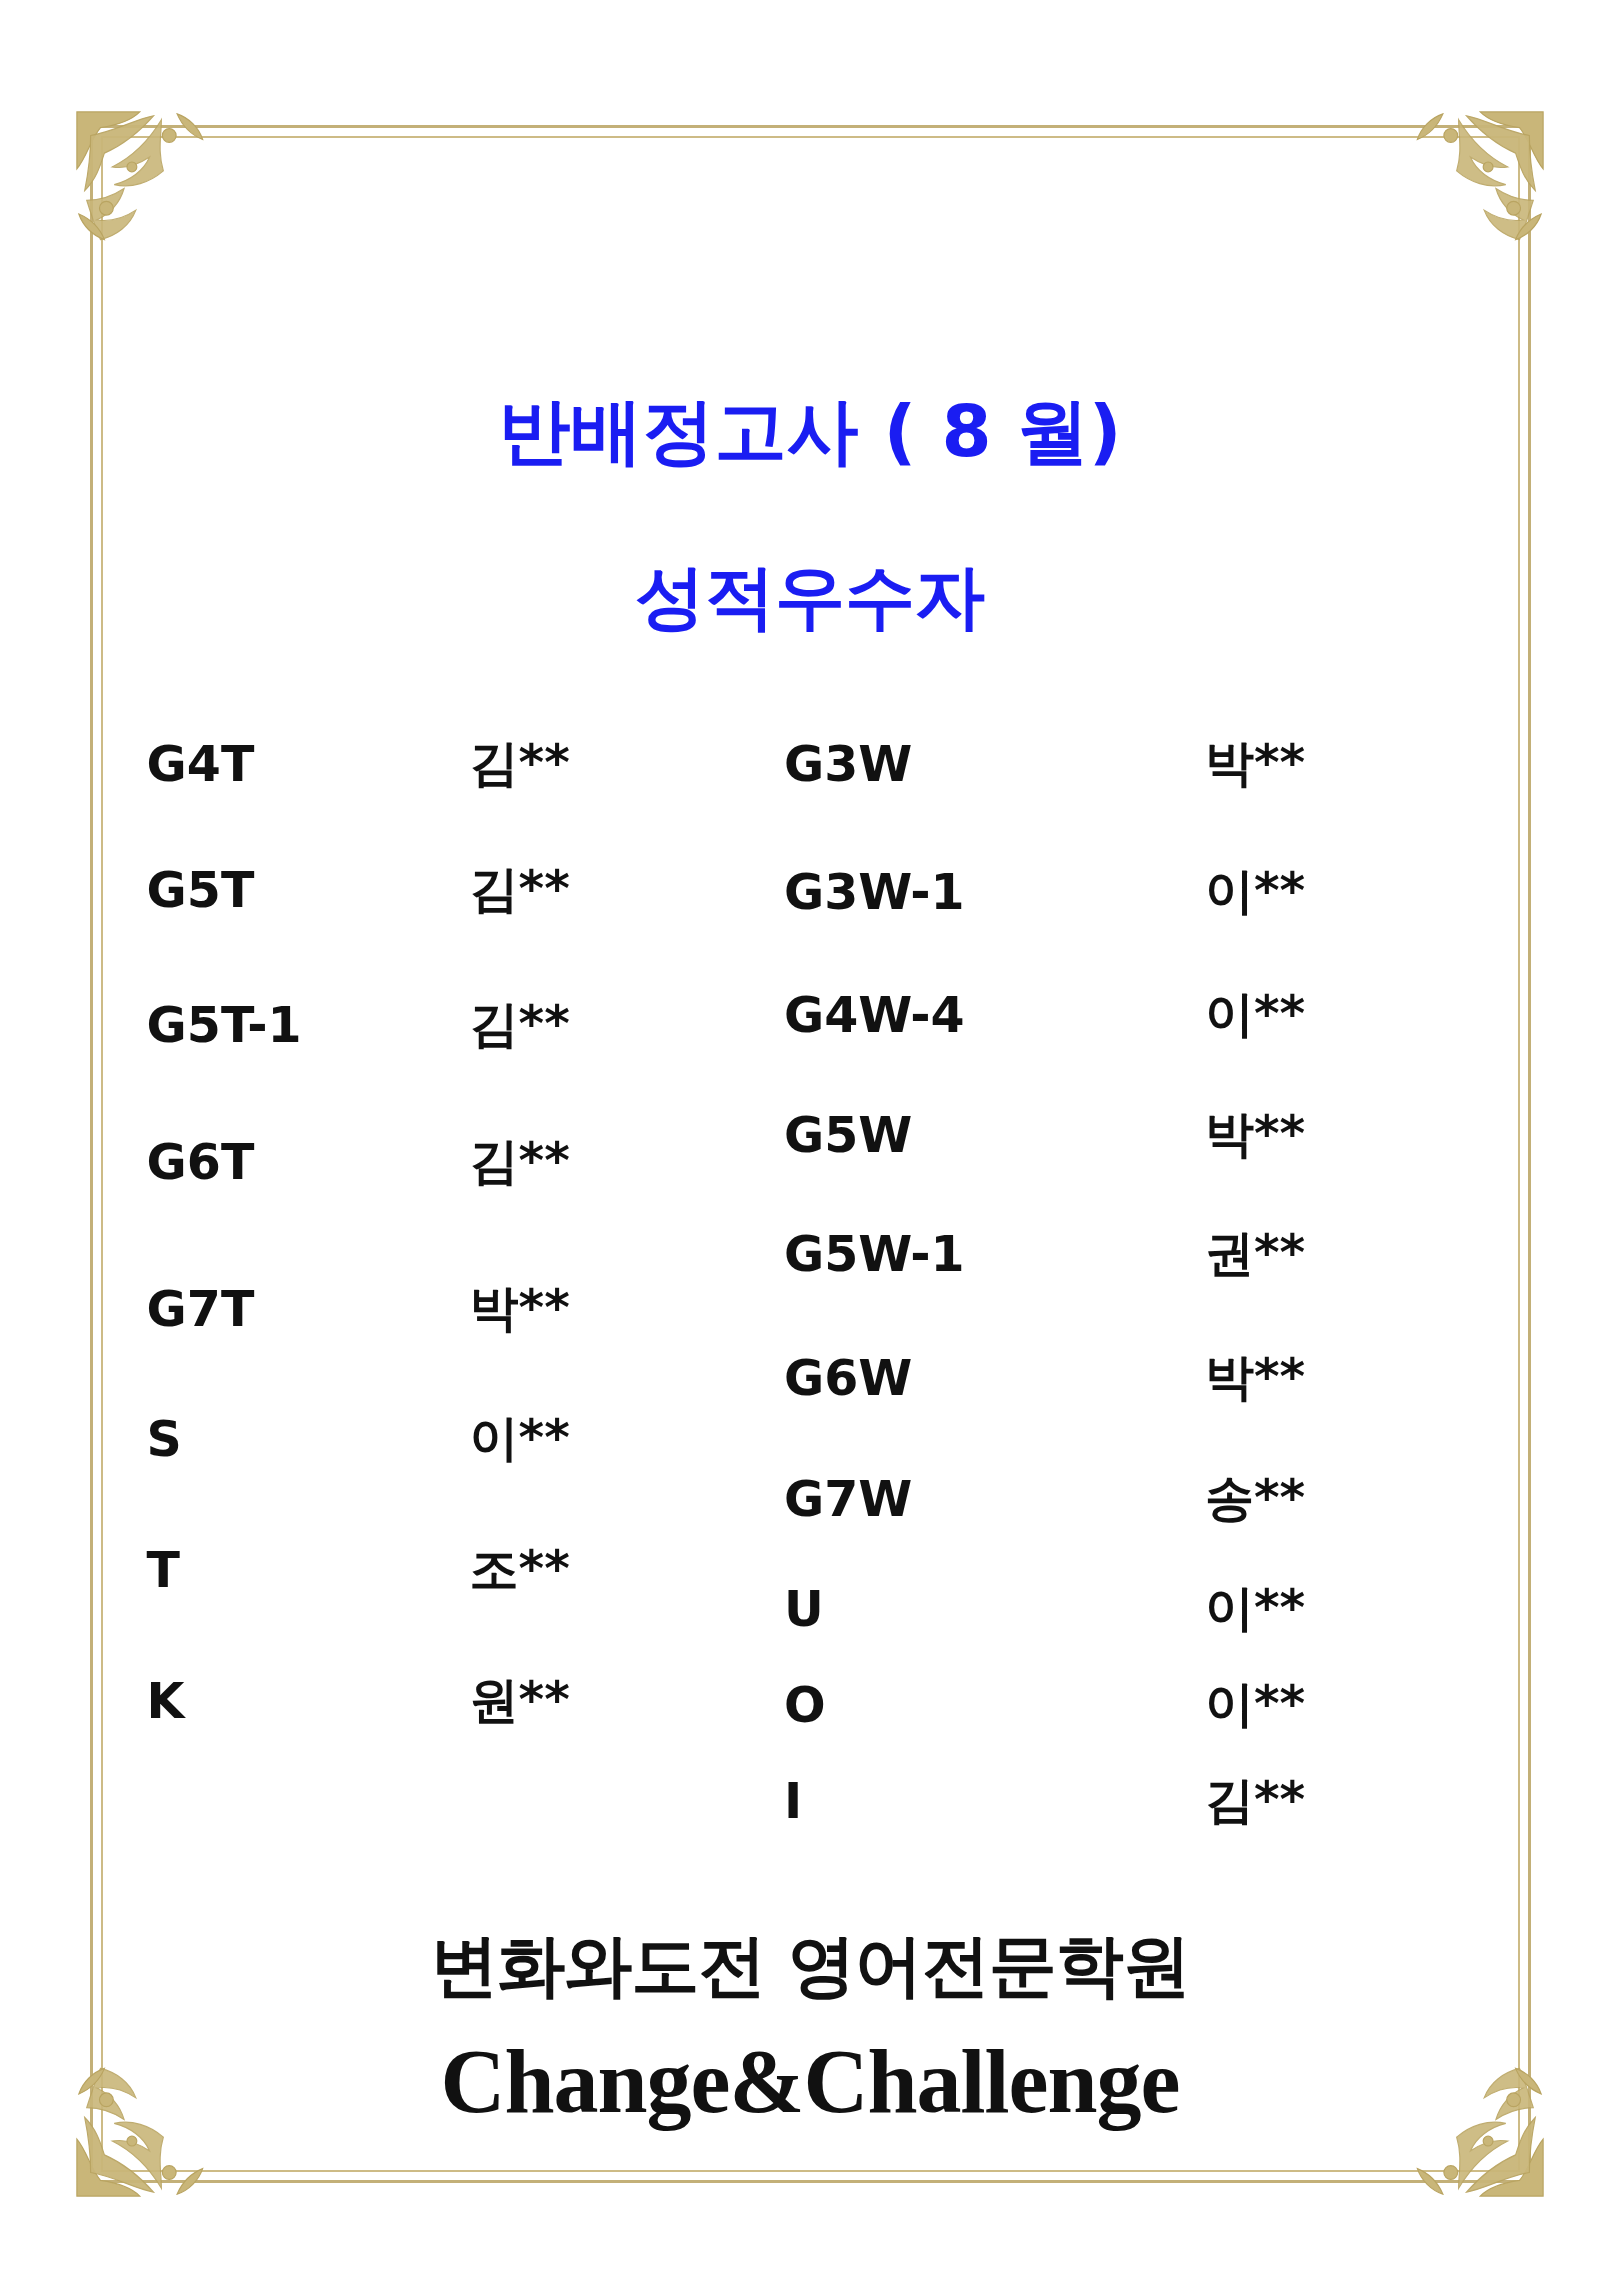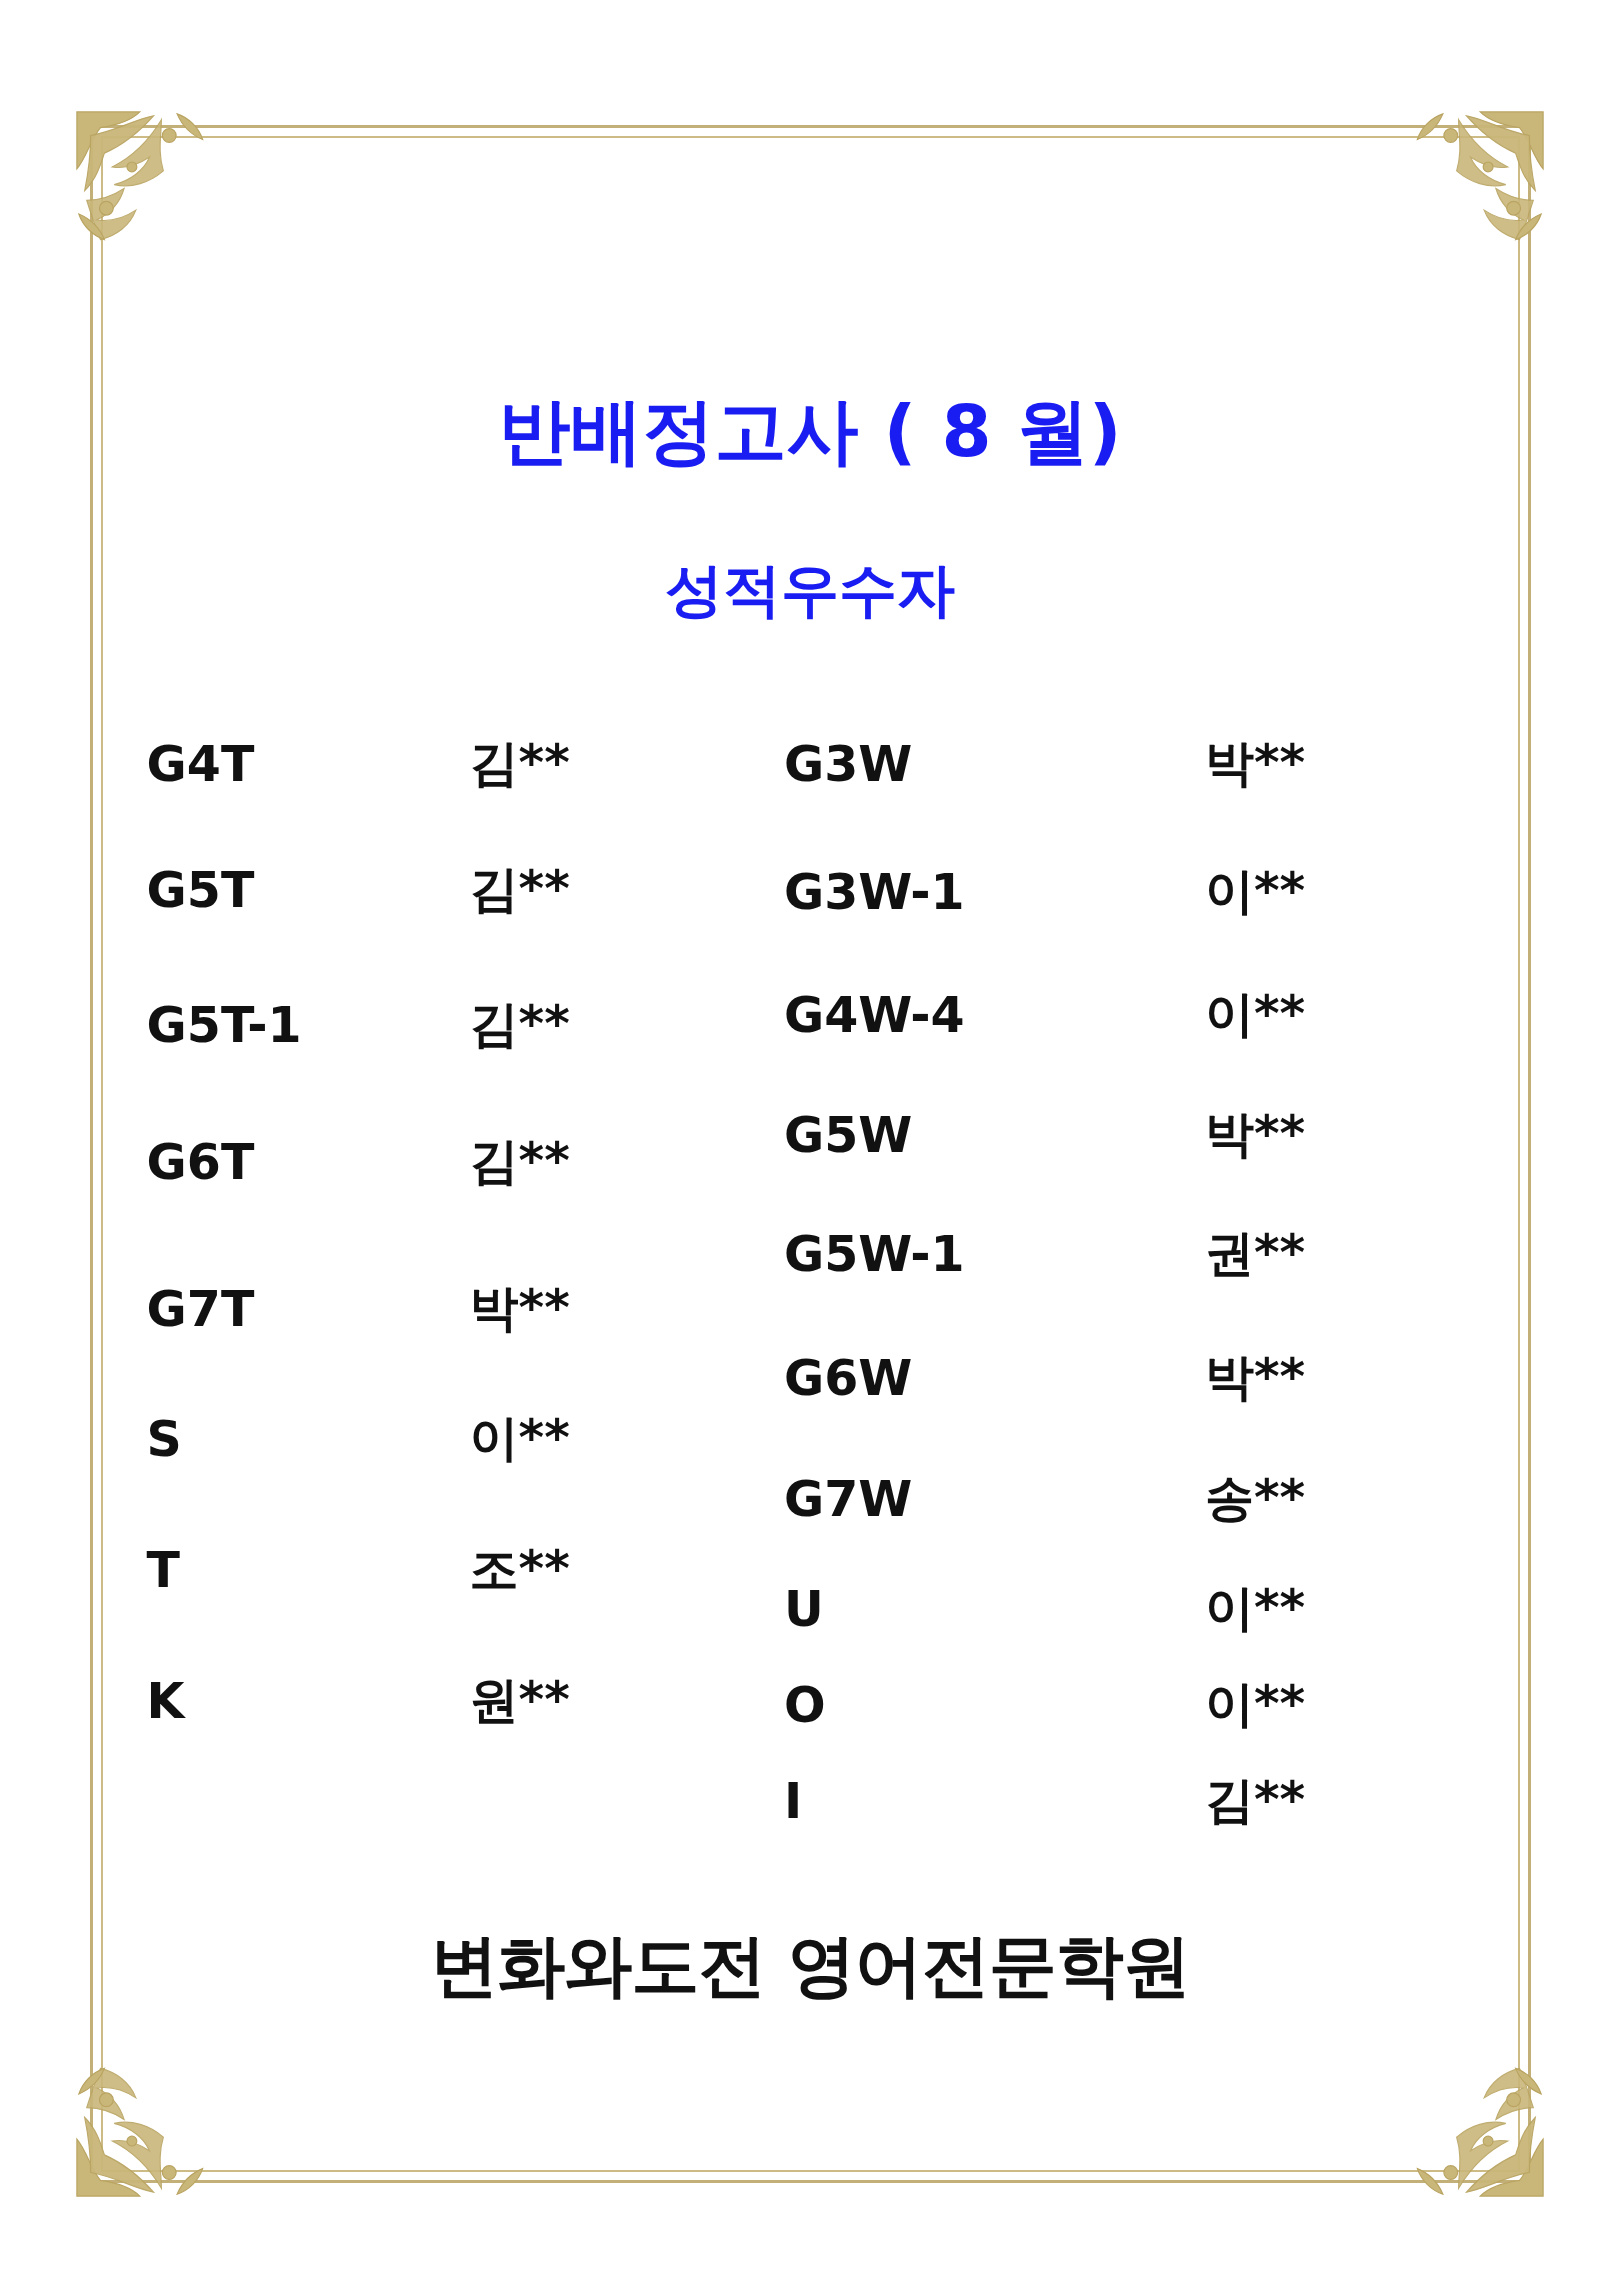--- a/index.html
+++ b/index.html
@@ -79,21 +79,21 @@
     white-space: nowrap;
   }
   .title-sub2 {
     position: absolute;
     left: 0; right: 0;
     top: 559px;
     text-align: center;
     color: #1a1df2;
     font-family: "DejaVu Sans", sans-serif;
     font-weight: bold;
-    font-size: 58px;
+    font-size: 70px;
     line-height: 1.1;
     white-space: nowrap;
   }
 
   
   .lists {
     position: absolute;
     left: 118px;
     top: 725px;
     width: 1392px;
@@ -313,15 +313,16 @@
       </div>
       <div class="row" style="top:1076px">
         <span class="code">I</span>
         <span class="name">김**</span>
       </div>
     </div>
 
   </div>
 
   <div class="footer-kr">변화와도전 영어전문학원</div>
+  <div class="footer-en">Change&amp;Challenge</div>
 
 </div>
 
 
 </body></html>

